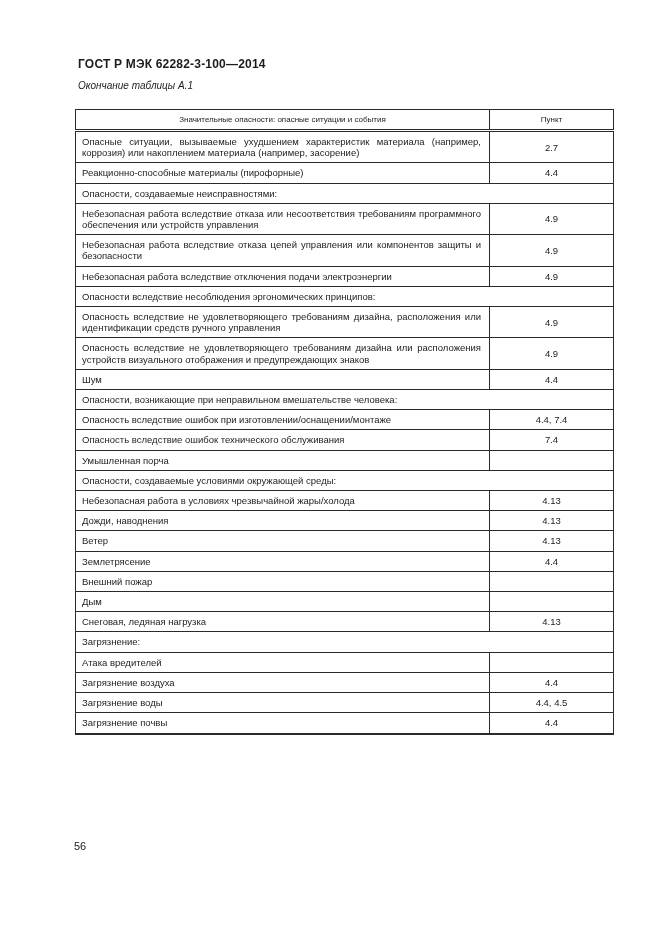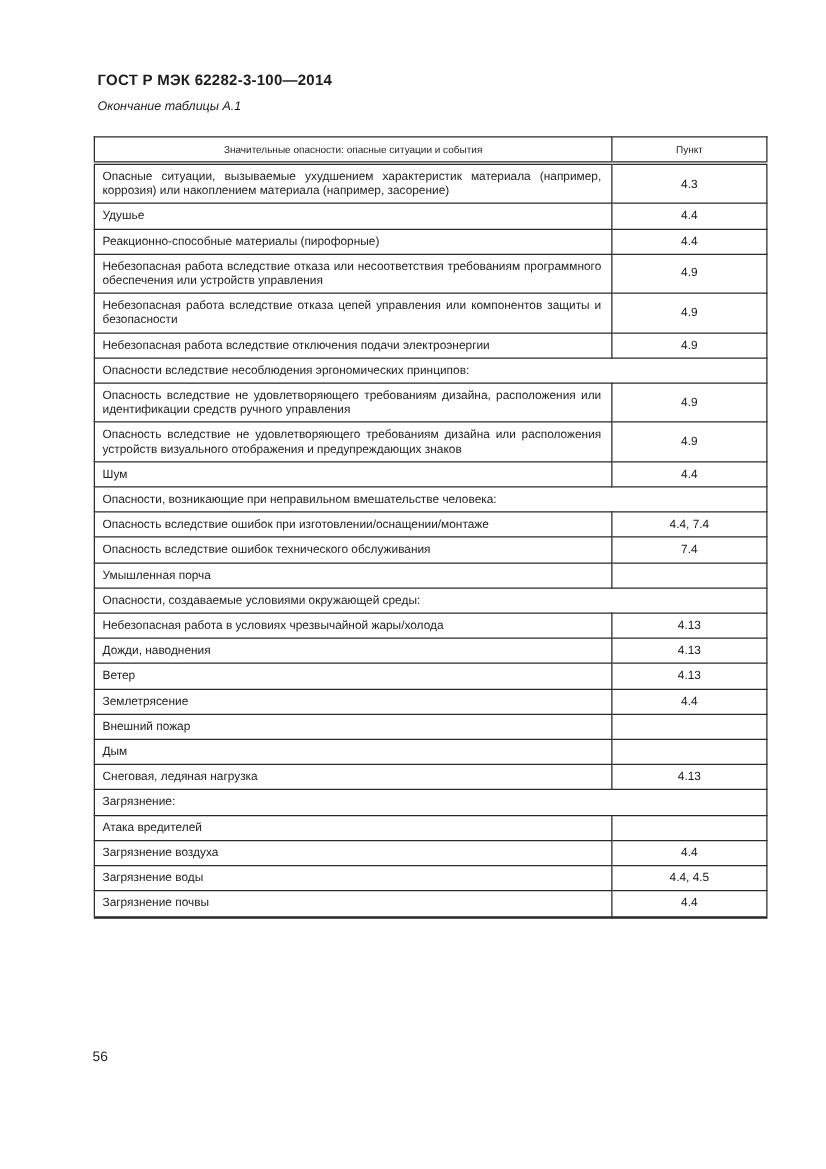--- a/index.html
+++ b/index.html
@@ -97,29 +97,28 @@
     </colgroup>
     <thead>
       <tr>
         <th>Значительные опасности: опасные ситуации и события</th>
         <th>Пункт</th>
       </tr>
     </thead>
     <tbody id="table-body">
         <tr>
           <td class="hazard-cell">Опасные ситуации, вызываемые ухудшением характеристик материала (например, коррозия) или накоплением материала (например, засорение)</td>
-          <td class="punkt-cell">4.3</td>
-        </tr>
-        <tr>
-          <td class="hazard-cell">Удушье</td>
-          <td class="punkt-cell">4.4</td>
+          <td class="punkt-cell">2.7</td>
         </tr>
         <tr>
           <td class="hazard-cell">Реакционно-способные материалы (пирофорные)</td>
           <td class="punkt-cell">4.4</td>
+        </tr>
+        <tr>
+          <td colspan="2" class="section-cell">Опасности, создаваемые неисправностями:</td>
         </tr>
         <tr>
           <td class="hazard-cell">Небезопасная работа вследствие отказа или несоответствия требованиям программного обеспечения или устройств управления</td>
           <td class="punkt-cell">4.9</td>
         </tr>
         <tr>
           <td class="hazard-cell">Небезопасная работа вследствие отказа цепей управления или компонентов защиты и безопасности</td>
           <td class="punkt-cell">4.9</td>
         </tr>
         <tr>

